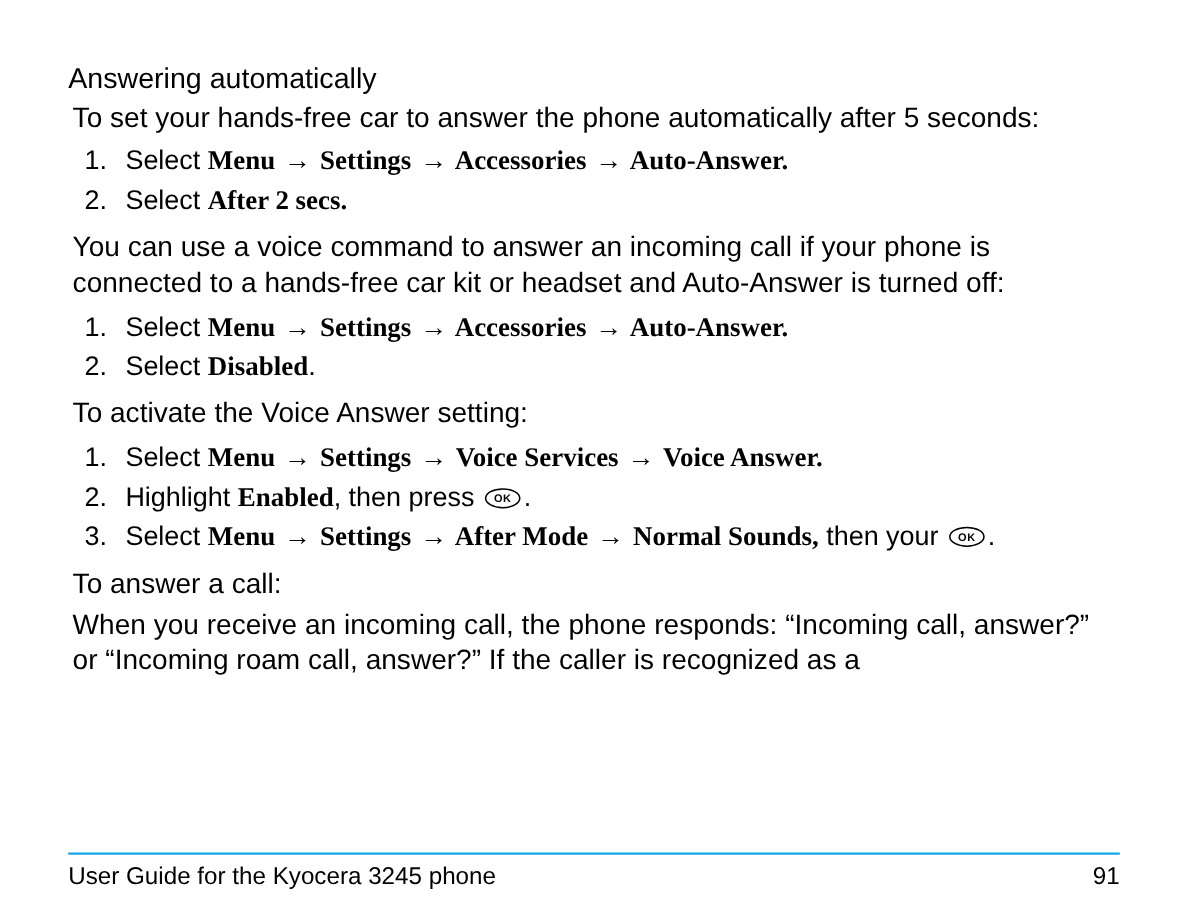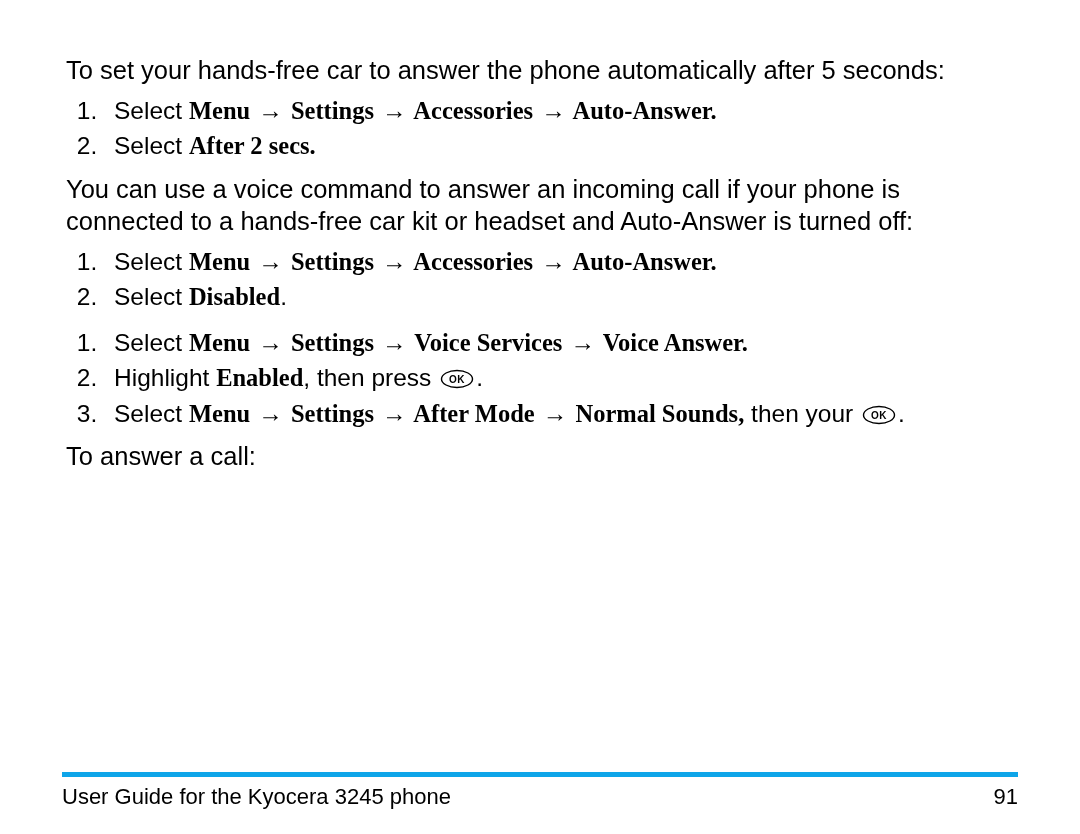--- a/index.html
+++ b/index.html
@@ -48,70 +48,73 @@
     margin: 0 2px;
   }
   .ok-icon svg {
     display: block;
   }
   .footer {
     position: absolute;
     left: 62px;
     right: 62px;
     bottom: 24px;
-    border-top: 5px solid #0ea5e9;
+    border-top: 2px solid #0ea5e9;
     padding-top: 6px;
     font-size: 22px;
     display: flex;
     justify-content: space-between;
   }
   .gap1 { margin-top: 14px; }
 </style>
 </head>
 <body>
 
 <div class="page">
 
+  <div class="section-title">Answering automatically</div>
   <div class="body-text">To set your hands-free car to answer the phone automatically after 5 seconds:</div>
   <ol class="steps">
     <li>
       <span>Select </span><span class="b"><span>Menu</span> <span class="arrow">→</span> <span>Settings</span> <span class="arrow">→</span> <span>Accessories</span> <span class="arrow">→</span> <span>Auto-Answer.</span></span>
     </li>
     <li>
       <span>Select </span><span class="b">After 2 secs.</span>
     </li>
   </ol>
 
   <div class="body-text">You can use a voice command to answer an incoming call if your phone is connected to a hands-free car kit or headset and Auto-Answer is turned off:</div>
   <ol class="steps">
     <li>
       <span>Select </span><span class="b"><span>Menu</span> <span class="arrow">→</span> <span>Settings</span> <span class="arrow">→</span> <span>Accessories</span> <span class="arrow">→</span> <span>Auto-Answer.</span></span>
     </li>
     <li>
       <span>Select </span><span class="b">Disabled</span><span>.</span>
     </li>
   </ol>
 
+  <div class="body-text">To activate the Voice Answer setting:</div>
   <ol class="steps">
     <li>
       <span>Select </span><span class="b"><span>Menu</span> <span class="arrow">→</span> <span>Settings</span> <span class="arrow">→</span> <span>Voice Services</span> <span class="arrow">→</span> <span>Voice Answer.</span></span>
     </li>
     <li>
       <span>Highlight </span><span class="b">Enabled</span><span>, then press </span><span class="ok-icon"><svg width="34" height="20" viewBox="0 0 34 20">
             <ellipse cx="17" cy="10" rx="15.5" ry="8.5" fill="none" stroke="#000" stroke-width="1.4"></ellipse>
             <text x="17" y="13.8" text-anchor="middle" font-family="Arial" font-size="10" font-weight="700" letter-spacing="0.5">OK</text>
           </svg></span><span>.</span>
     </li>
     <li>
       <span>Select </span><span class="b"><span>Menu</span> <span class="arrow">→</span> <span>Settings</span> <span class="arrow">→</span> <span>After Mode</span> <span class="arrow">→</span> <span>Normal Sounds,</span></span><span> then your </span><span class="ok-icon"><svg width="34" height="20" viewBox="0 0 34 20">
             <ellipse cx="17" cy="10" rx="15.5" ry="8.5" fill="none" stroke="#000" stroke-width="1.4"></ellipse>
             <text x="17" y="13.8" text-anchor="middle" font-family="Arial" font-size="10" font-weight="700" letter-spacing="0.5">OK</text>
           </svg></span><span>.</span>
     </li>
   </ol>
 
   <div class="body-text">To answer a call:</div>
+  <div class="body-text">When you receive an incoming call, the phone responds: “Incoming call, answer?” or “Incoming roam call, answer?” If the caller is recognized as a</div>
 
   <div class="footer">
     <span>User Guide for the Kyocera 3245 phone</span>
     <span>91</span>
   </div>
 </div>
 
 </body></html>

